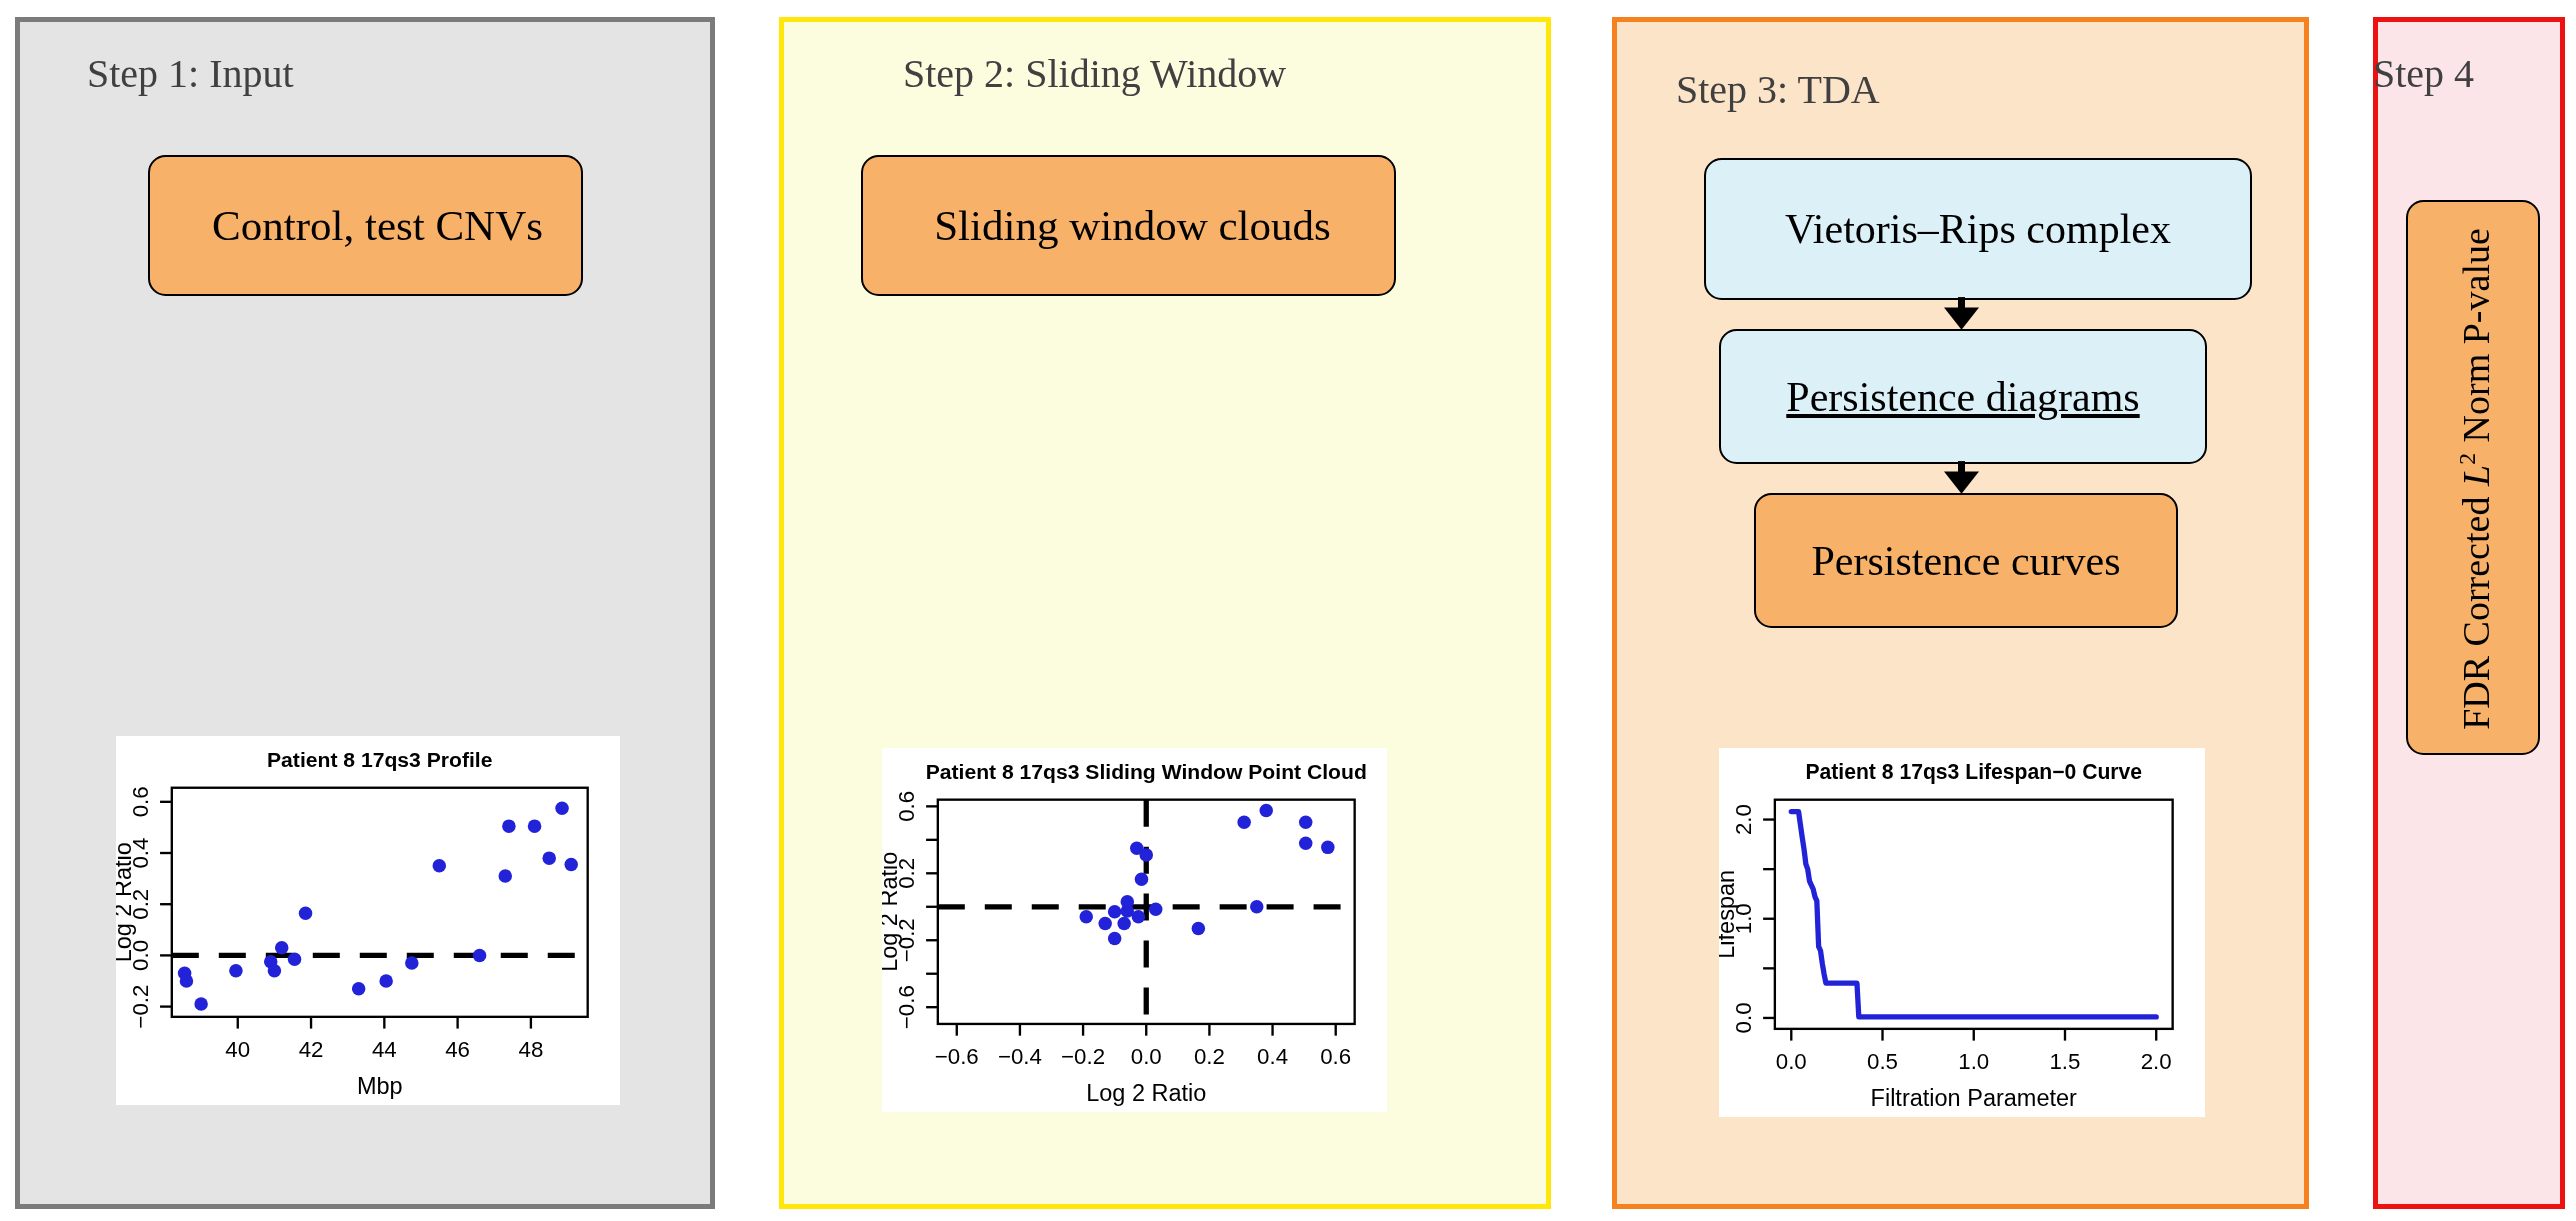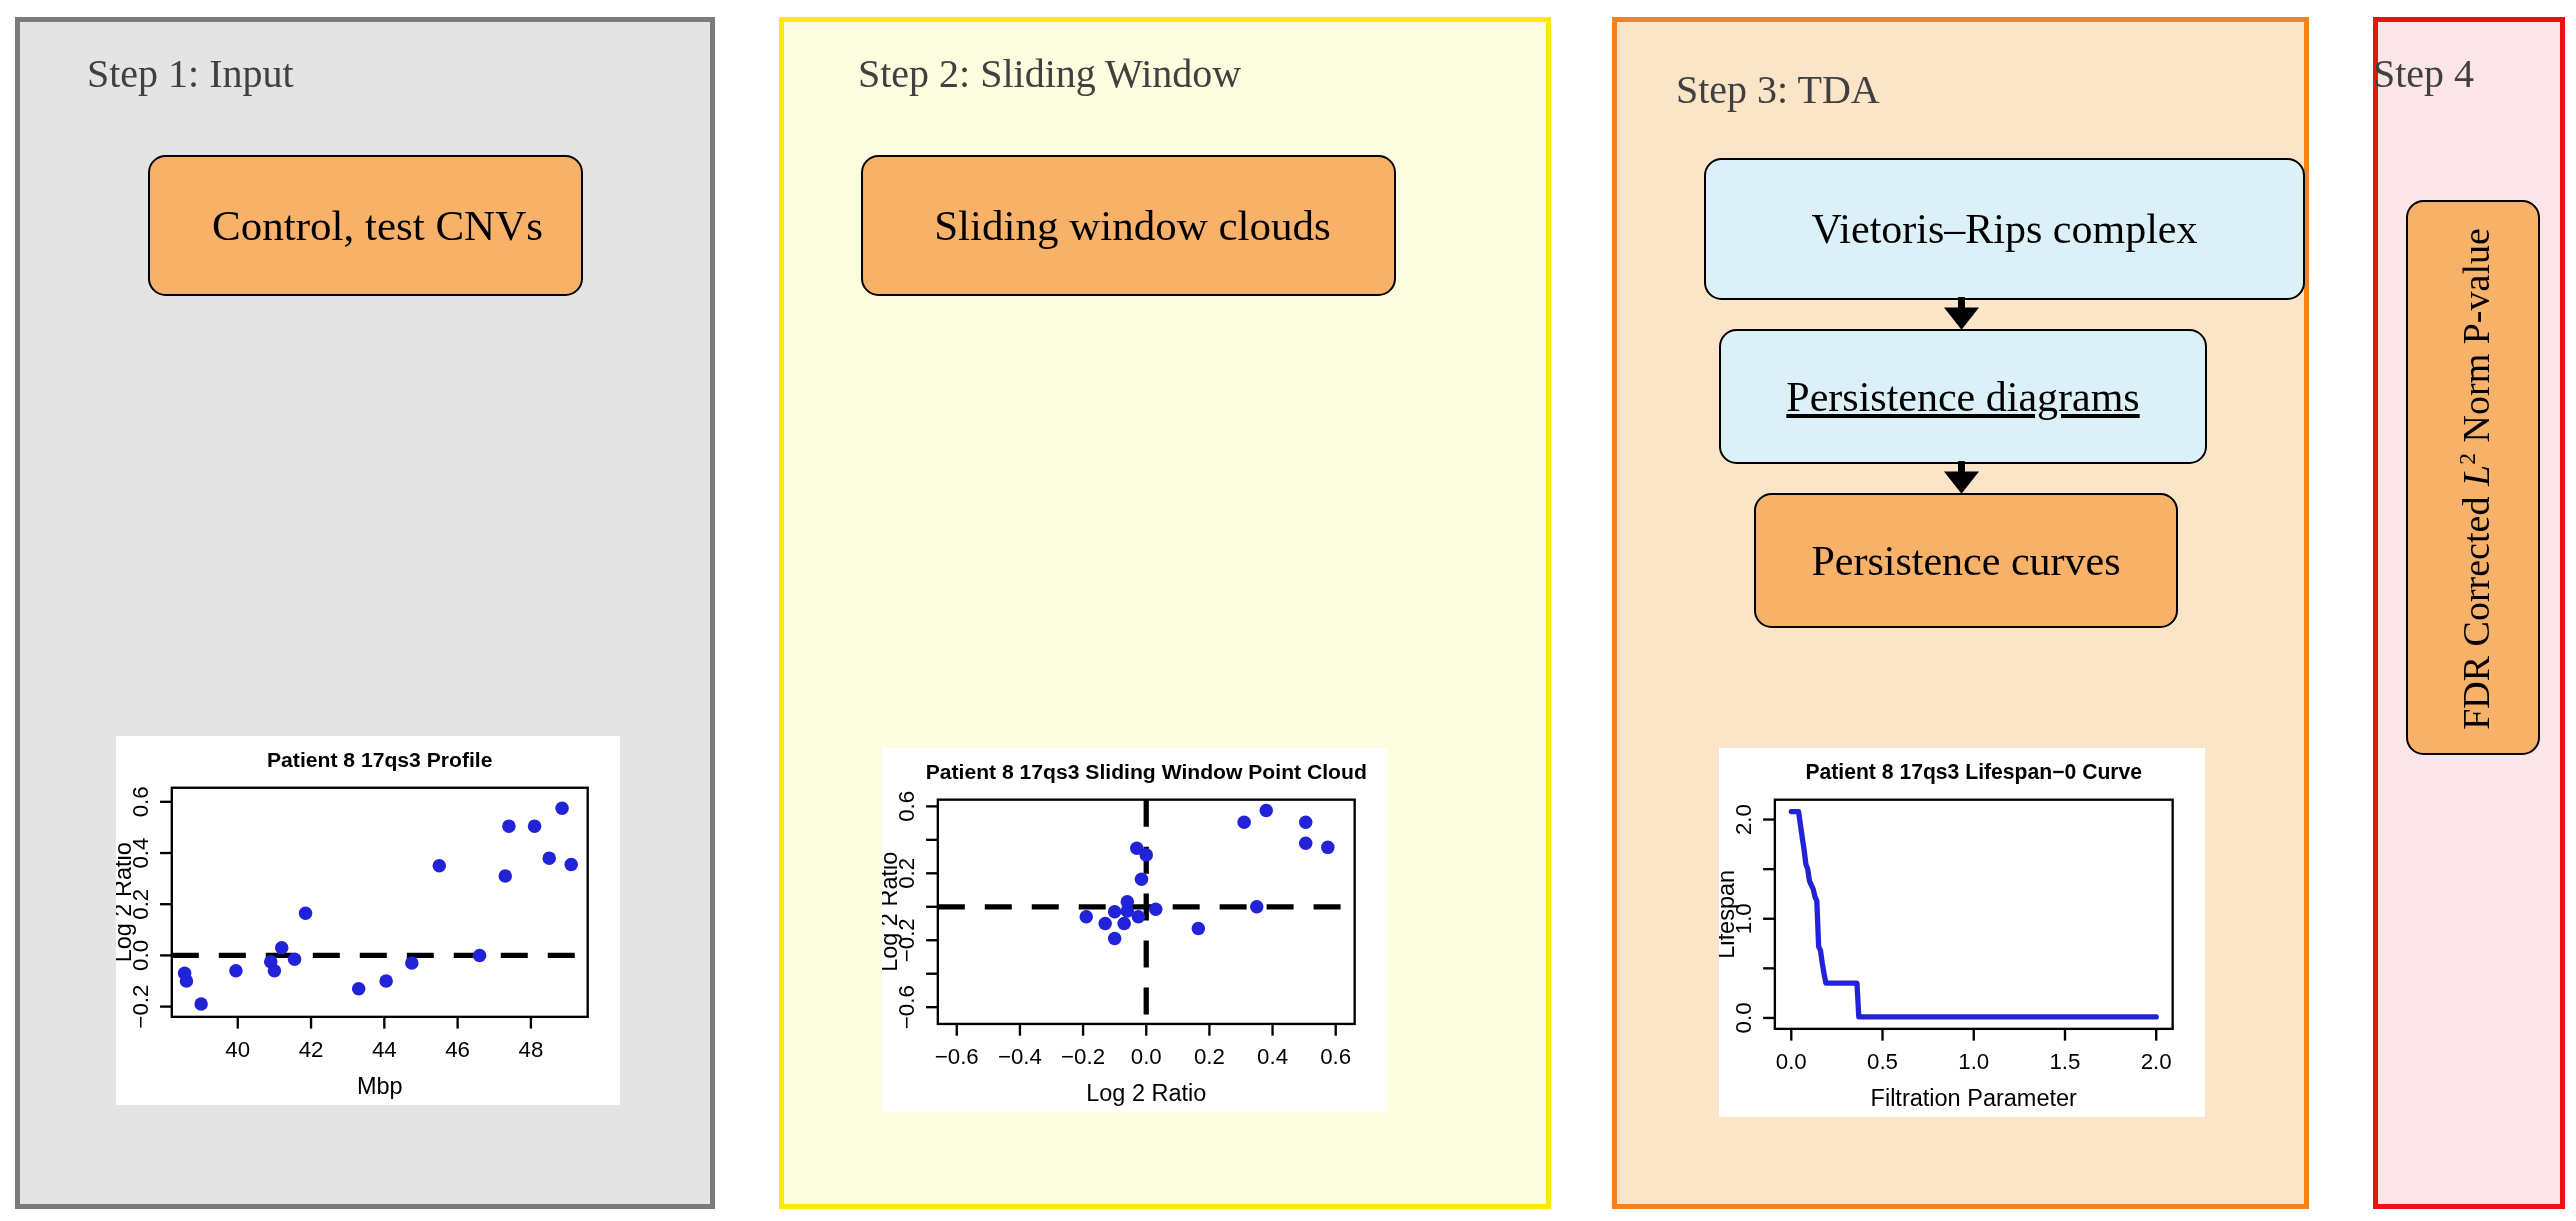--- a/index.html
+++ b/index.html
@@ -77,21 +77,21 @@
         <circle cx="759.3348017621147" cy="122.86033519553075" r="11.5" fill="#2222d8"></circle>
         <circle cx="774.9295154185024" cy="218.72625698324026" r="11.5" fill="#2222d8"></circle>
         <text x="449" y="52" text-anchor="middle" font-size="36" font-weight="bold">Patient 8 17qs3 Profile</text>
         <text x="449" y="610" text-anchor="middle" font-size="40">Mbp</text>
         <text x="26" y="283" text-anchor="middle" font-size="40" transform="rotate(-90 26 283)">Log 2 Ratio</text>
       </svg>
     </div>
 
   <section class="panel" style="left: 779px; top: 16.5px; width: 772px; height: 1192px; background-color: rgb(252, 252, 223); border-color: rgb(255, 231, 10);">
   </section>
-  <h2 class="panel-title" style="left:858px;top:52px;">Step 2: Sliding Window</h2>
+  <h2 class="panel-title" style="left:903px;top:52px;">Step 2: Sliding Window</h2>
   <div class="flowbox" style="left: 861px; top: 155px; width: 535px; height: 141px; background-color: rgb(248, 177, 105); padding-left: 8px;">
     <span>Sliding window clouds</span>
   </div>
   <div class="plot" style="left:882px;top:748px;width:505px;height:364px;">
       <svg width="505" height="364" viewBox="0 0 860 620">
         <line x1="95" x2="805" y1="270.4477611940298" y2="270.4477611940298" stroke="#000000" stroke-width="9" stroke-dasharray="46 34"></line>
         <line x1="450" x2="450" y1="88" y2="470" stroke="#000000" stroke-width="9" stroke-dasharray="46 34"></line>
         <rect x="95" y="88" width="710" height="382" fill="none" stroke="#000" stroke-width="4"></rect>
         <line x1="127.27272727272731" x2="127.27272727272731" y1="470" y2="490" stroke="#000" stroke-width="4"></line>
         <text x="127.27272727272731" y="538" text-anchor="middle" font-size="38">−0.6</text>
@@ -140,21 +140,21 @@
         <text x="450" y="52" text-anchor="middle" font-size="36" font-weight="bold">Patient 8 17qs3 Sliding Window Point Cloud</text>
         <text x="450" y="602" text-anchor="middle" font-size="40">Log 2 Ratio</text>
         <text x="26" y="279" text-anchor="middle" font-size="40" transform="rotate(-90 26 279)">Log 2 Ratio</text>
       </svg>
     </div>
 
   <section class="panel" style="left: 1612px; top: 16.5px; width: 697px; height: 1192px; background-color: rgb(252, 228, 201); border-color: rgb(245, 130, 31);">
   </section>
   <h2 class="panel-title" style="left:1676px;top:68px;">Step 3: TDA</h2>
 
-  <div class="flowbox" style="left: 1704px; top: 158px; width: 601px; height: 142px; font-size: 42px; background-color: rgb(220, 240, 248);">
+  <div class="flowbox" style="left: 1704px; top: 158px; width: 548px; height: 142px; font-size: 42px; background-color: rgb(220, 240, 248);">
     <span>Vietoris–Rips complex</span>
   </div>
   <svg class="arrow" style="left:1937px;top:297px;" width="49" height="34" viewBox="0 0 84 58">
     <rect x="36" y="0" width="12" height="24" fill="#000"></rect>
     <polygon points="12,18 72,18 42,56" fill="#000"></polygon>
   </svg>
   <div class="flowbox" style="left: 1719px; top: 329px; width: 488px; height: 135px; font-size: 42px; background-color: rgb(220, 240, 248); text-decoration: underline;">
     <span>Persistence diagrams</span>
   </div>
   <svg class="arrow" style="left:1937px;top:461px;" width="49" height="34" viewBox="0 0 84 58">

